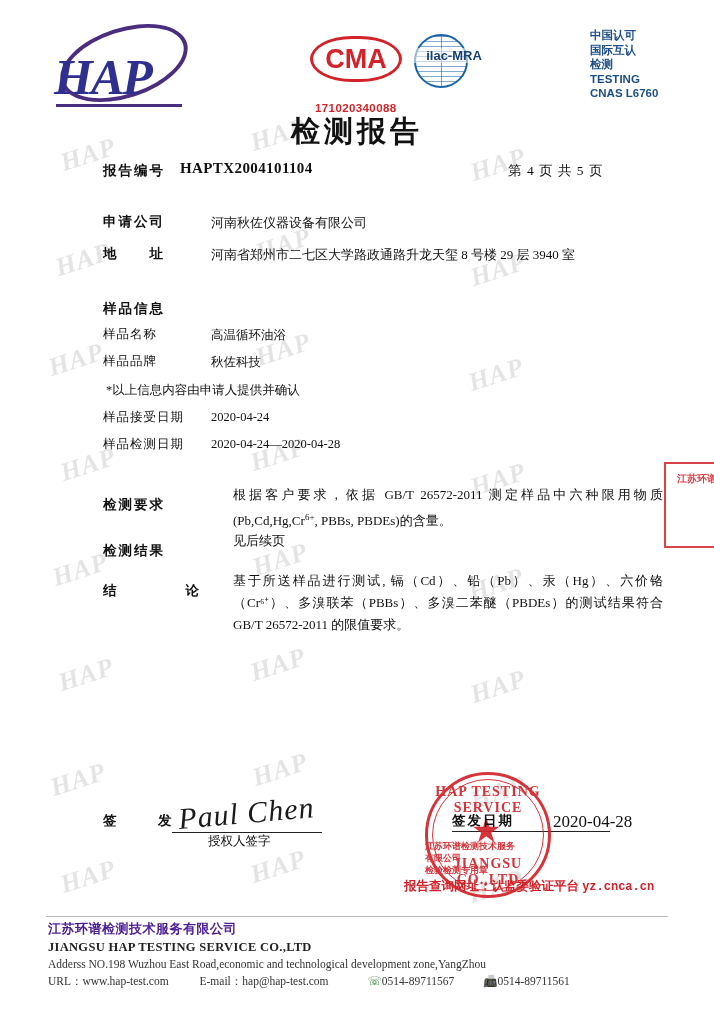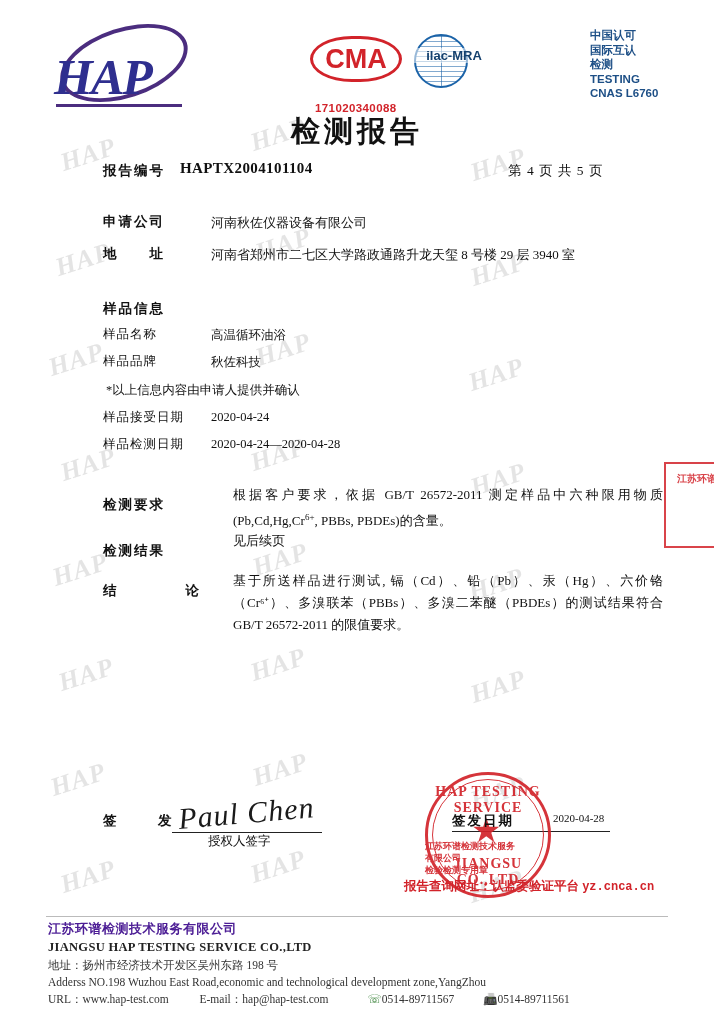--- a/index.html
+++ b/index.html
@@ -332,21 +332,21 @@
     position: absolute;
     left: 452px; top: 812px;
     font-size: 13.5px;
     font-weight: bold;
     letter-spacing: 2px;
     z-index: 3;
   }
   .date-value {
     position: absolute;
     left: 553px; top: 812px;
-    font-size: 11px;
+    font-size: 17px;
     z-index: 3;
   }
   .date-underline {
     position: absolute;
     left: 452px; top: 831px;
     width: 158px; height: 1px;
     background: #222;
     z-index: 2;
   }
 
@@ -627,21 +627,20 @@
   </div>
 
   <div class="query-line">
     <span>报告查询网址：认监委验证平台 </span><span class="mono">yz.cnca.cn</span>
   </div>
 
   <div class="footer-rule"></div>
   <div class="footer">
     <div class="f1">江苏环谱检测技术服务有限公司</div>
     <div class="f2">JIANGSU HAP TESTING SERVICE CO.,LTD</div>
-    <div class="f3">地址：扬州市经济技术开发区吴州东路 198 号</div>
     <div class="f3">Adderss NO.198 Wuzhou East Road,economic and technological development zone,YangZhou</div>
     <div class="f4">
       <span class="seg">URL：</span><span class="seg">www.hap-test.com</span>
       <span class="seg seg2">E-mail：</span><span class="seg">hap@hap-test.com</span>
       <span class="seg seg3 phone-ico">☏</span><span class="seg">0514-89711567</span>
       <span class="seg seg4 fax-ico">📠</span><span class="seg">0514-89711561</span>
     </div>
   </div>
 
 </div>

